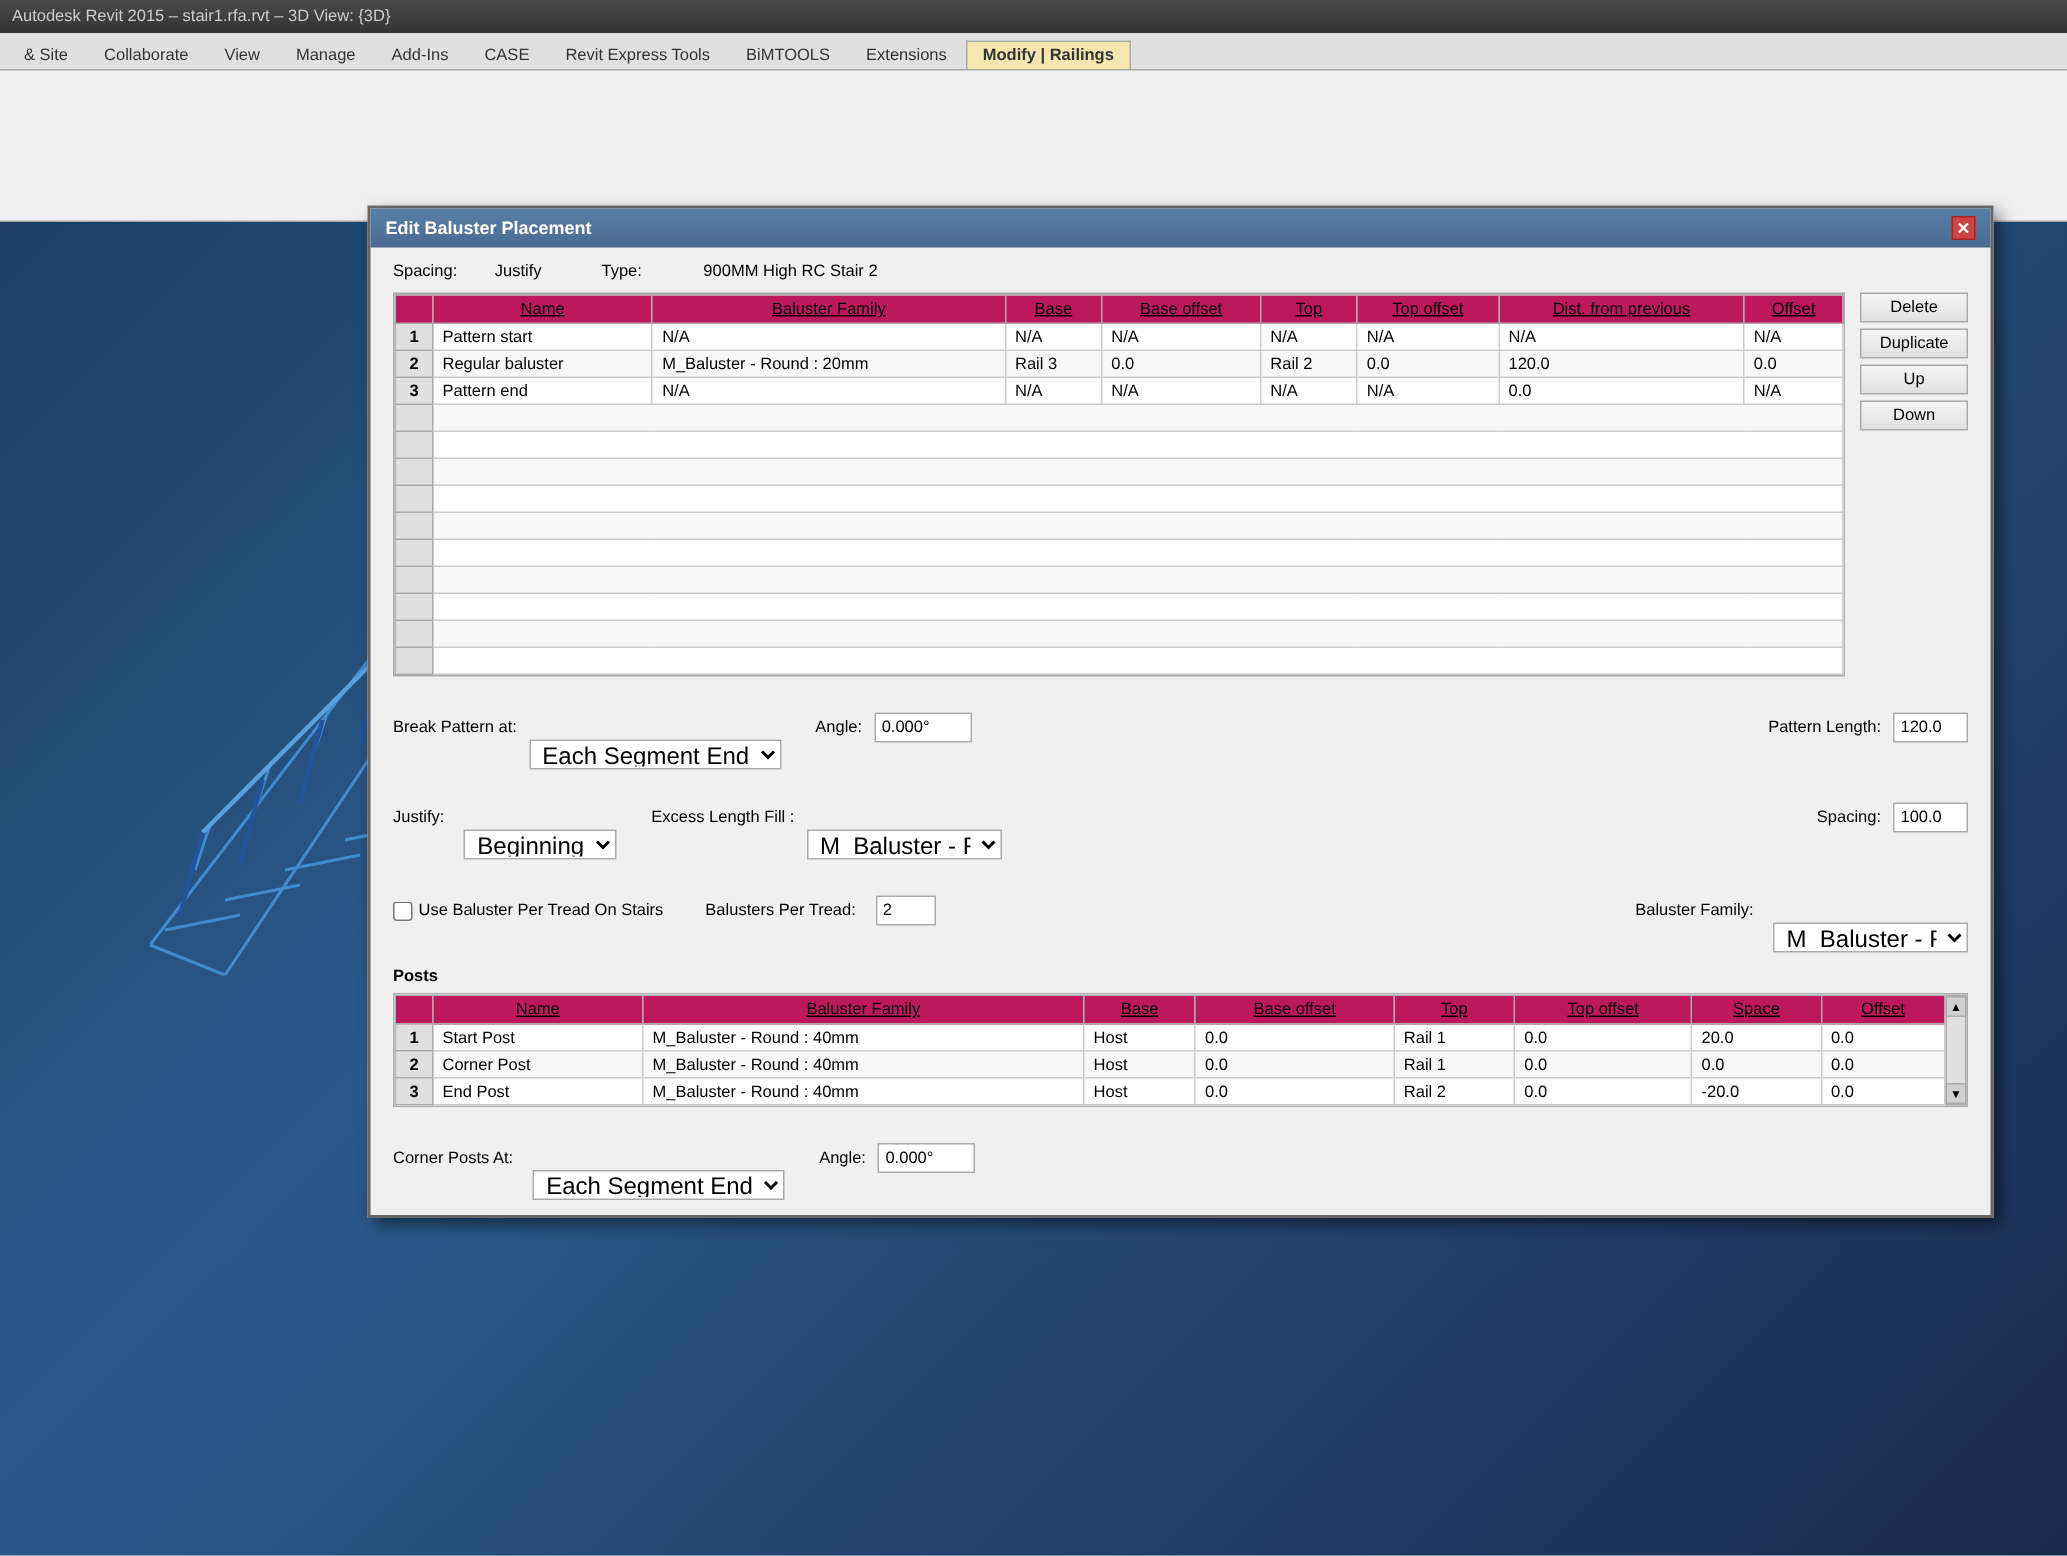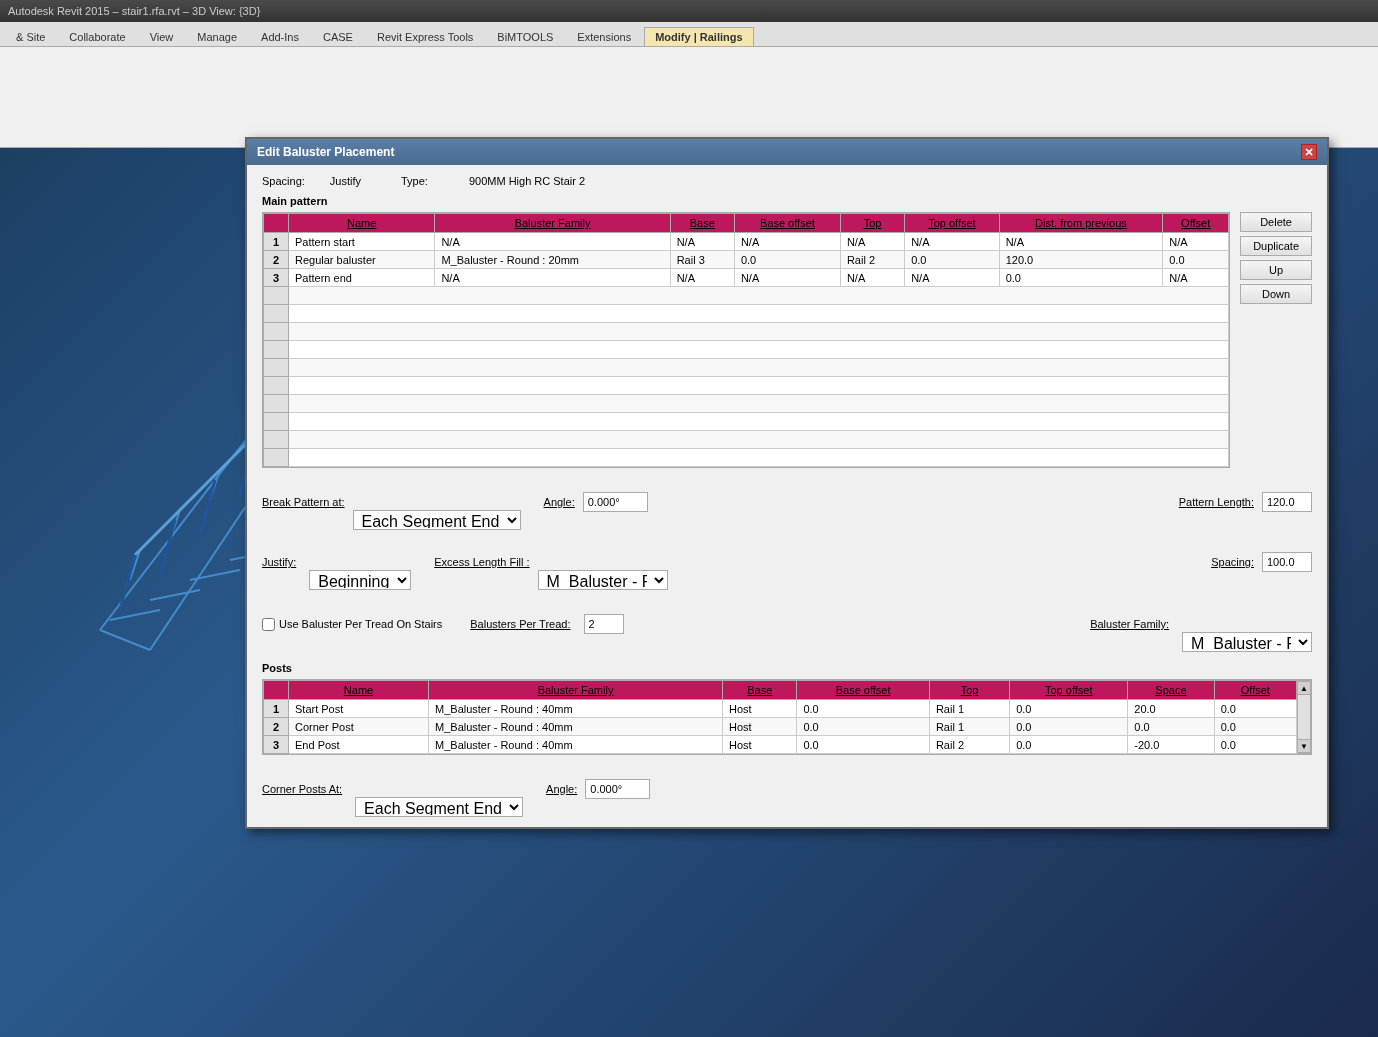--- a/index.html
+++ b/index.html
@@ -187,21 +187,20 @@
       display: flex;
       align-items: flex-start;
     }
 
     .table-container {
       flex: 1;
     }
 
     .control-label {
       font-size: 11px;
-      text-decoration: underline;
     }
 
     .control-select {
       font-size: 16px;
       padding: 1px 4px;
       border: 1px solid #aaa;
       background: white;
       height: 20px;
       margin-top: 36px;
     }
@@ -374,21 +373,20 @@
 
   <div class="dialog-content">
 
     <div class="dialog-header-row">
       <span>Spacing:</span>
       <span style="margin-left:5px; margin-right:40px;">Justify</span>
       <span>Type:</span>
       <span style="margin-left:21px;">900MM High RC Stair 2</span>
     </div>
 
-    <div class="section-label">Main pattern</div>
 
     <div class="table-with-buttons">
       <div class="table-container pattern-table-border">
         <table class="data-table">
           <thead>
             <tr>
               <th style="width:25px;"></th>
               <th>Name</th>
               <th>Baluster Family</th>
               <th>Base</th>

